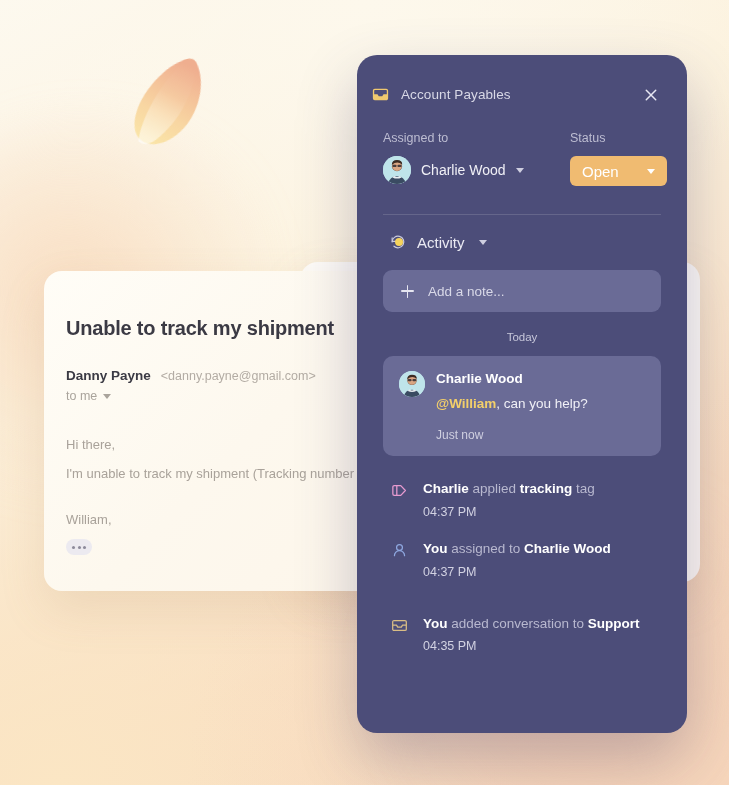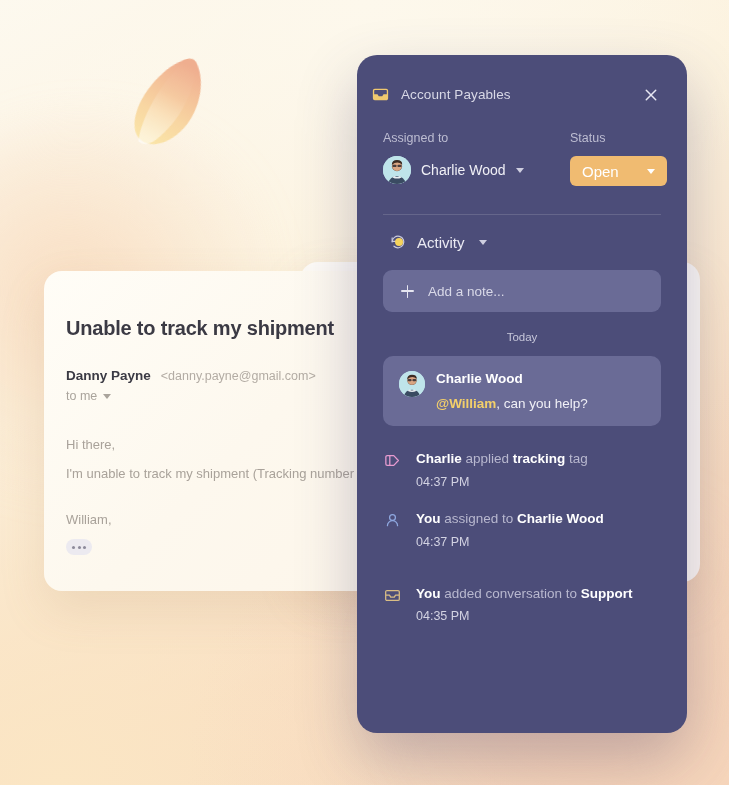--- a/index.html
+++ b/index.html
@@ -350,21 +350,21 @@
   }
   .mention { color: #f3cf6a; font-weight: 700; }
   .note-time {
     margin-top: 16px;
     margin-left: 37px;
     font-size: 12px;
     color: #cfcfe0;
   }
 
   
-  .feed { margin-top: 24px; padding: 0 26px; }
+  .feed { margin-top: 24px; padding: 0 33px; }
   .feed-item {
     display: flex;
     gap: 14px;
     margin-bottom: 21px;
   }
   .feed-item:last-child { margin-bottom: 0; margin-top: 36px; }
   .feed-icon {
     width: 19px; height: 19px;
     flex: none;
     margin-top: 1px;
@@ -534,20 +534,21 @@
           <path d="M19 14.1 h2" stroke="#2e2b33" stroke-width="0.9" opacity="0.85"></path>
           <path d="M7.5 40 q1.8 -11 12.5 -11 q10.7 0 12.5 11 Z" fill="#3a4b62"></path>
           <path d="M16.2 28.4 q3.8 3.2 7.6 0 q2.2 0.8 2.6 2.2 q-6.2 3.4 -12.8 0 q0.6 -1.5 2.6 -2.2 Z" fill="#e8eef2"></path>
         </svg>
       </div>
       <div>
         <div class="note-author">Charlie Wood</div>
         <div class="note-text"><span class="mention">@William</span><span>, can you help?</span></div>
       </div>
     </div>
+    <div class="note-time">Just now</div>
   </div>
 
   <div class="feed">
 
     <div class="feed-item">
       <div class="feed-icon">
         <svg viewBox="0 0 24 24">
           <path d="M3.6 7.6 A1.8 1.8 0 0 1 5.4 5.8 H13.6 L19.4 12 L13.6 18.2 H5.4 A1.8 1.8 0 0 1 3.6 16.4 Z" fill="none" stroke="#e79bd0" stroke-width="1.6" stroke-linejoin="round"></path>
           <path d="M8.6 5.9 V18.1" stroke="#e79bd0" stroke-width="1.6"></path>
         </svg>

